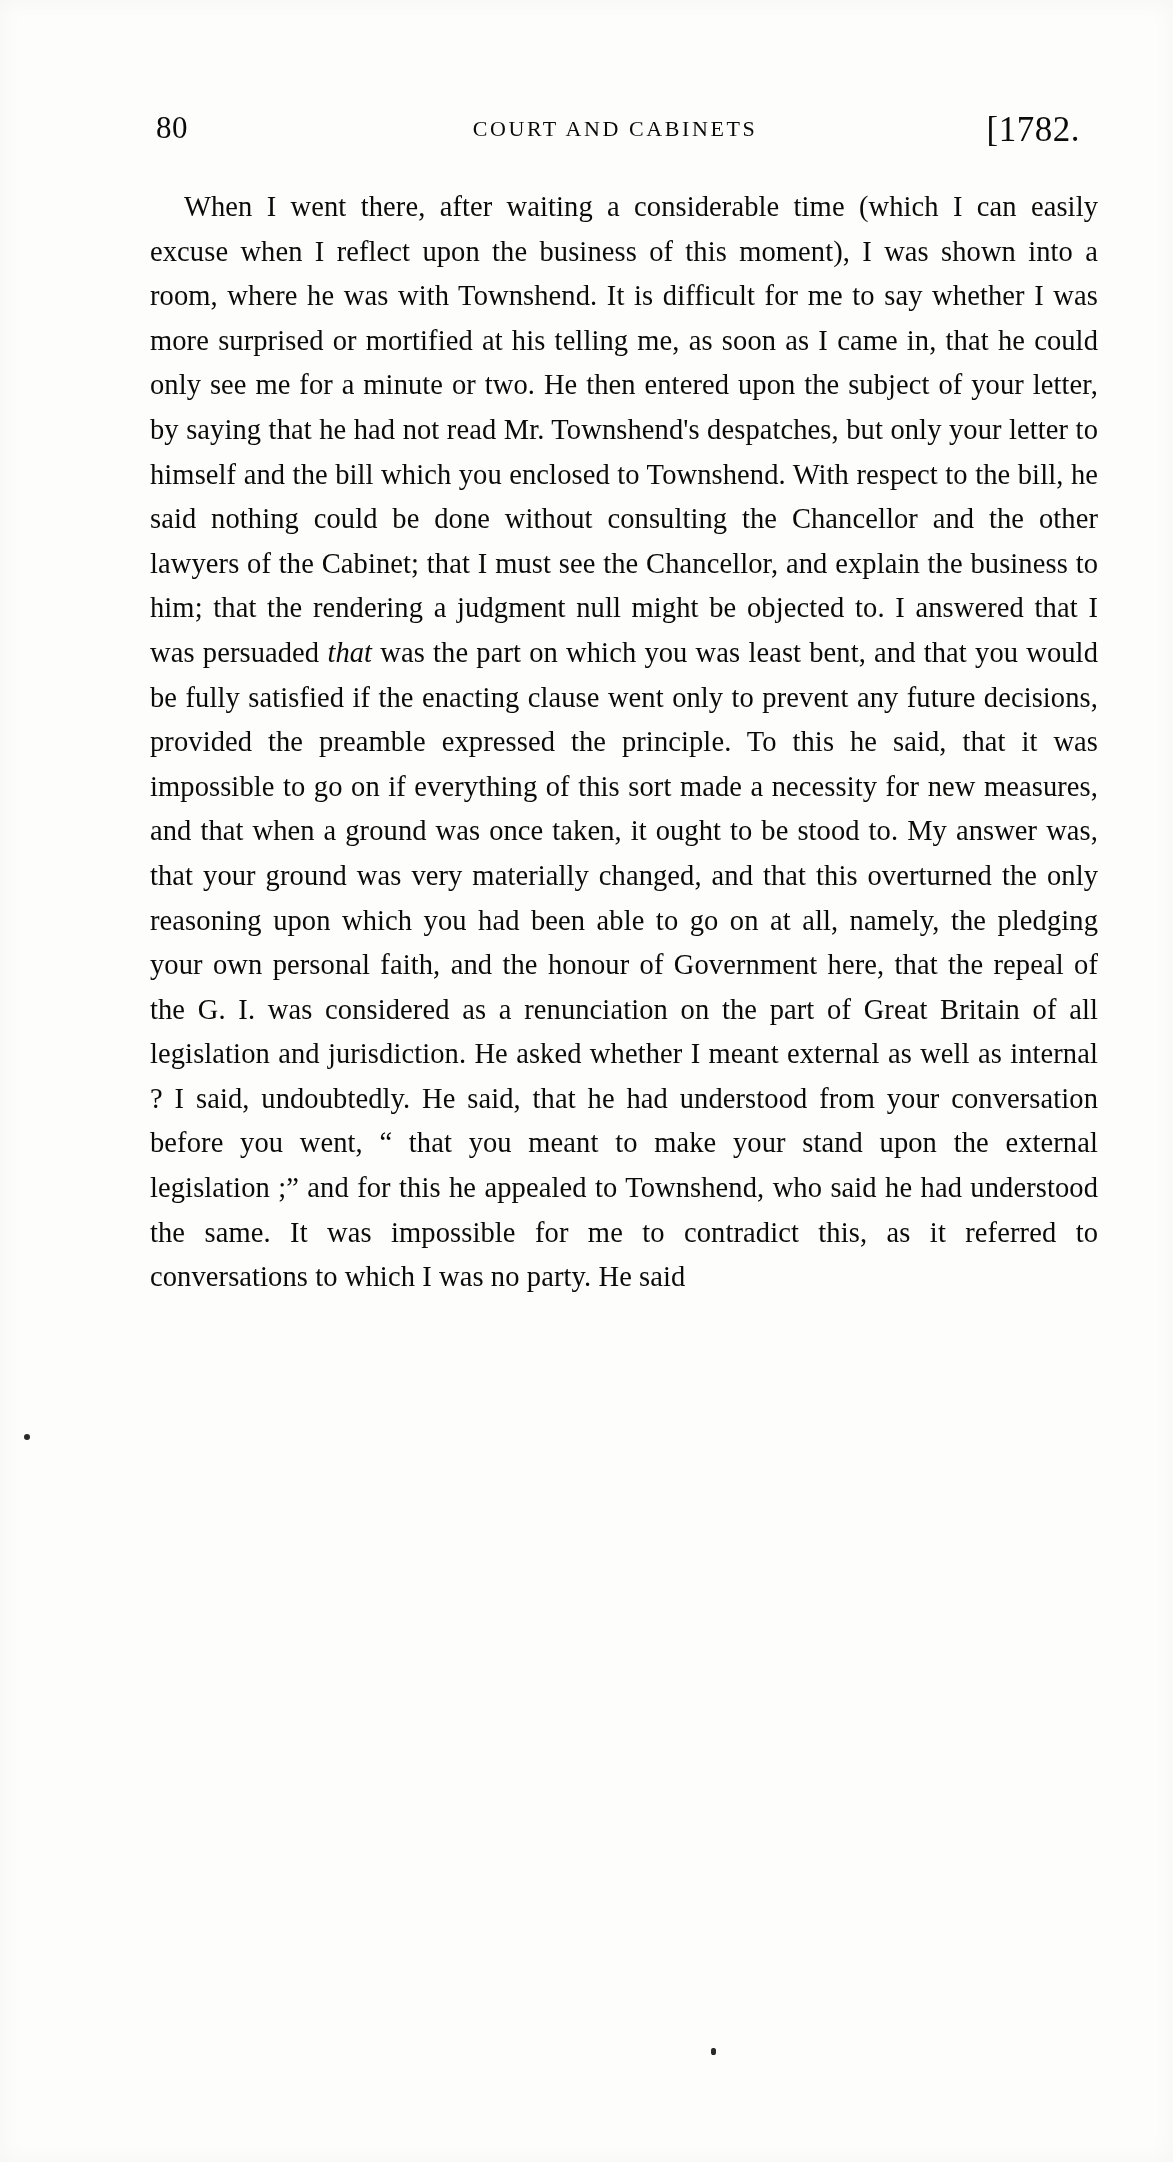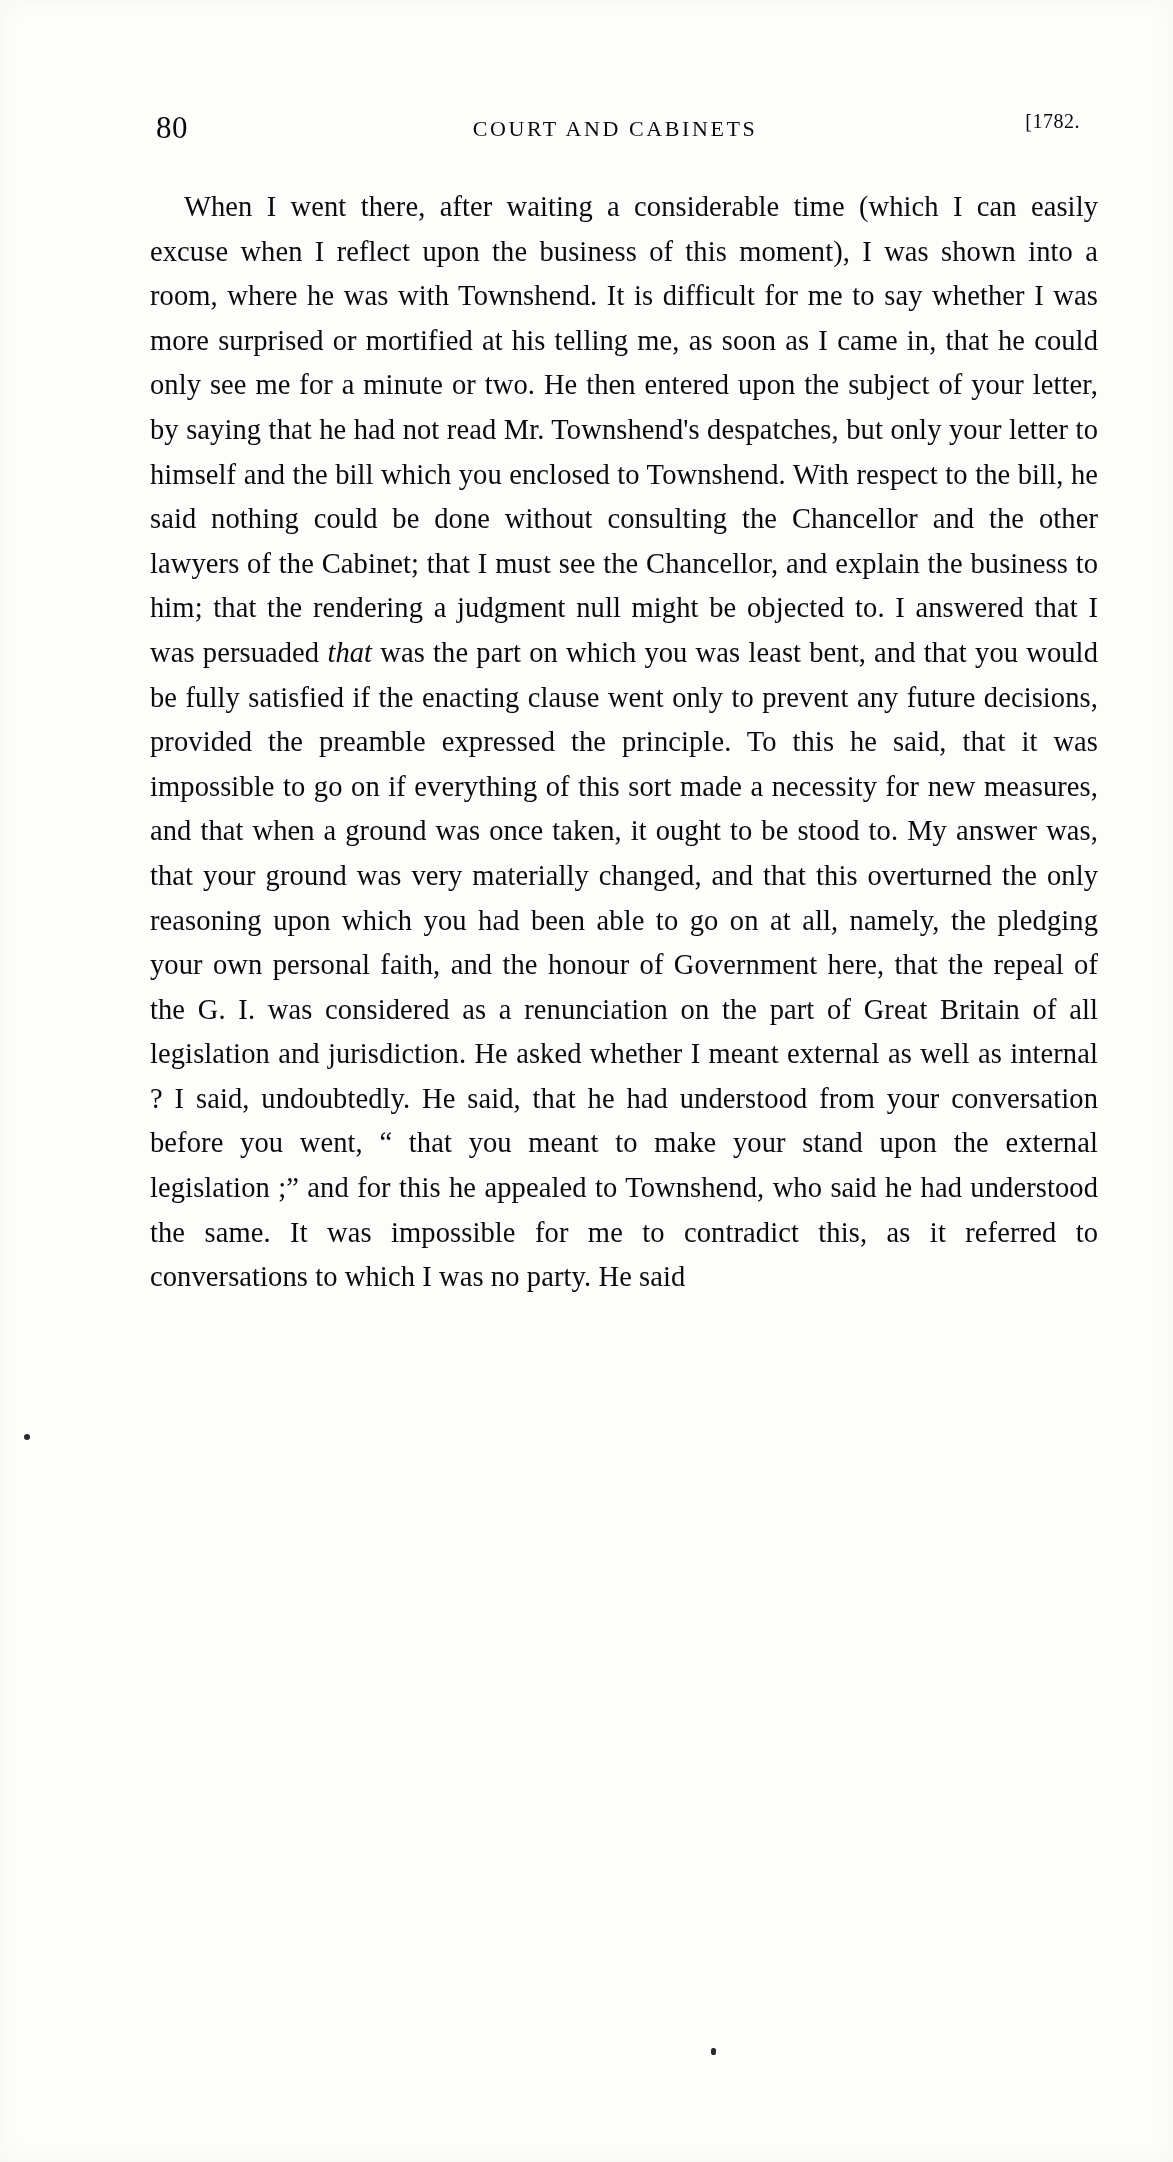--- a/index.html
+++ b/index.html
@@ -55,21 +55,21 @@
     text-align: center;
     font-size: 22px;
     letter-spacing: 2.6px;
     font-variant: small-caps;
     text-transform: uppercase;
   }
   .year-bracket {
     position: absolute;
     right: 0;
     top: 0;
-    font-size: 20px;
+    font-size: 35px;
     letter-spacing: 0.5px;
   }
 
   .body-text {
     position: absolute;
     left: 150px;
     top: 185px;
     width: 948px;
     font-size: 28.5px;
     line-height: 44.6px;

